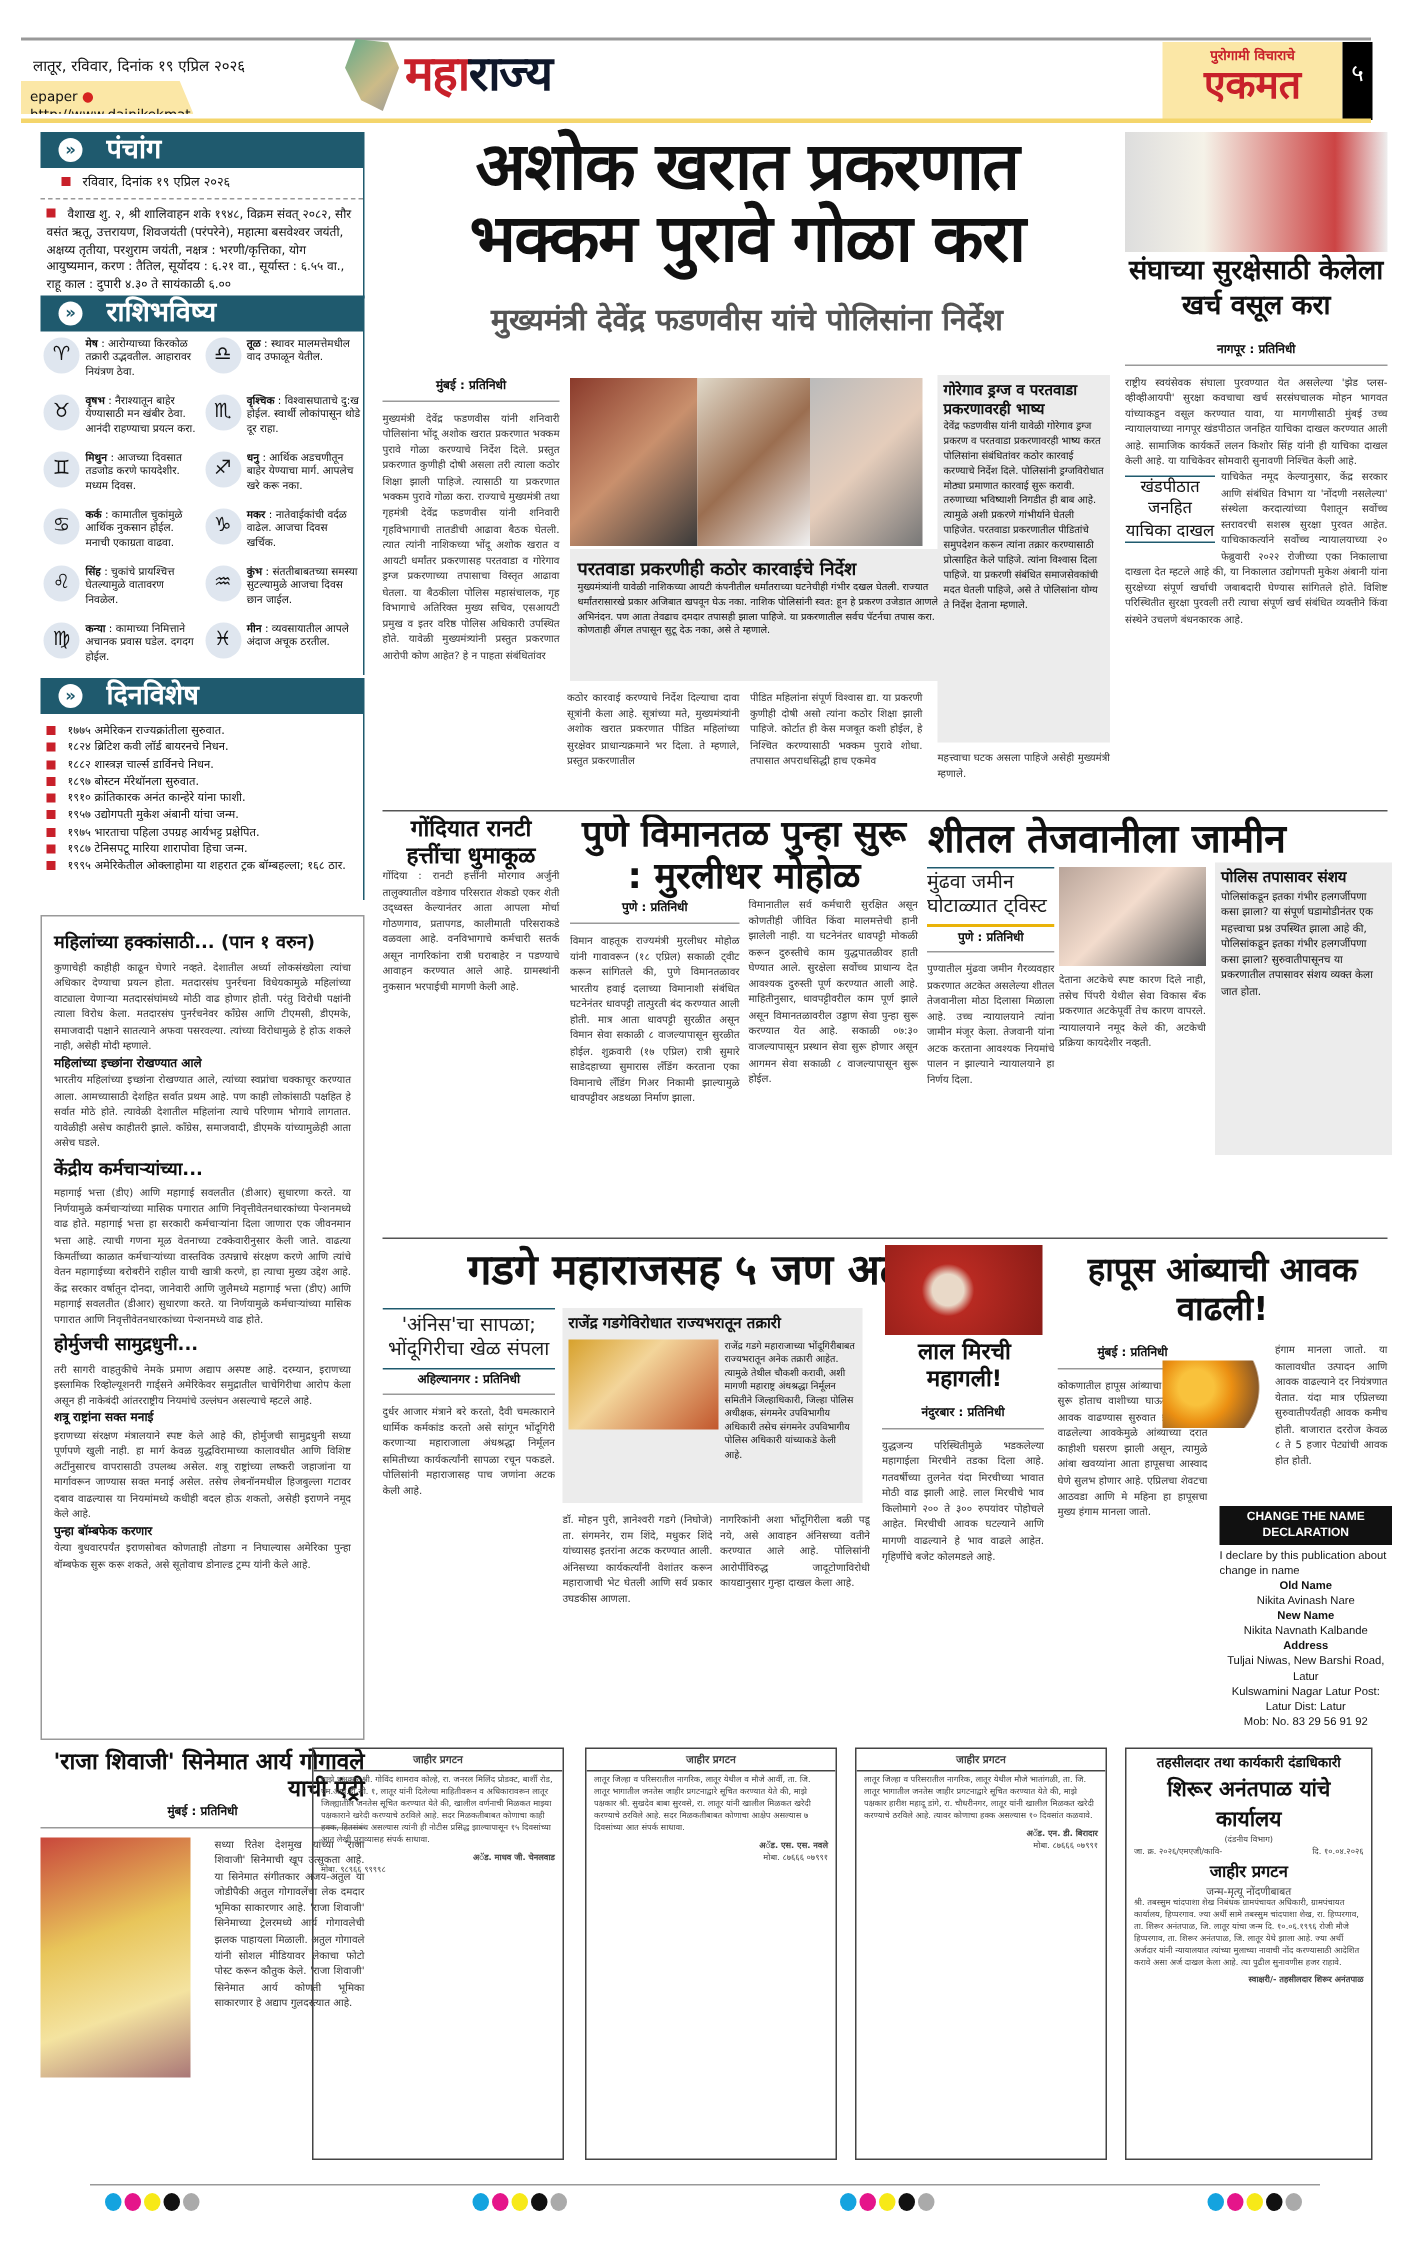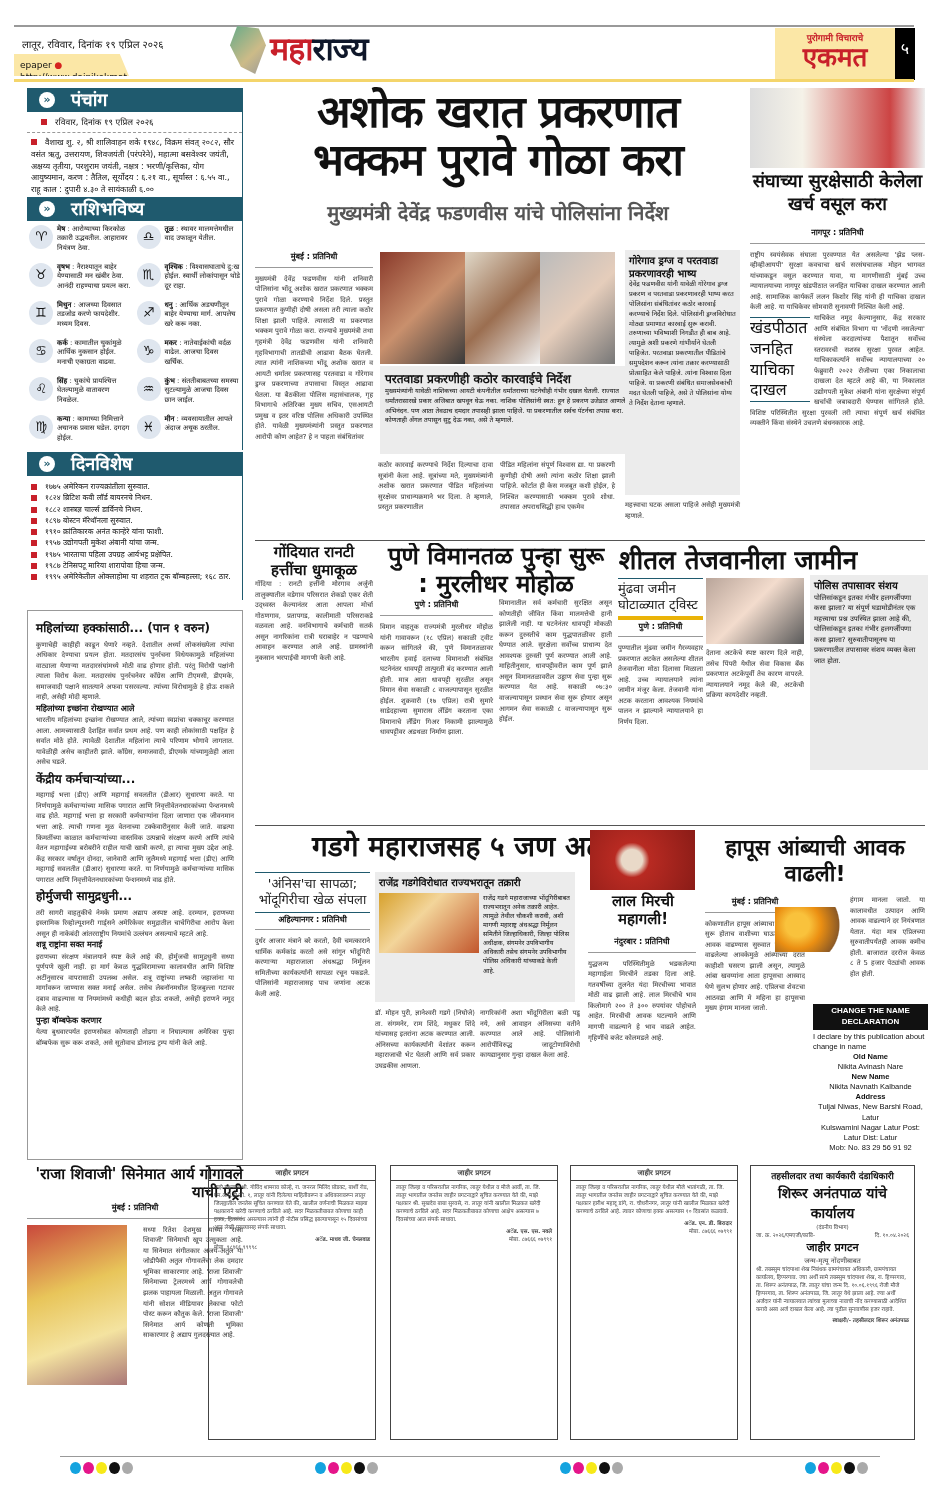--- a/index.html
+++ b/index.html
@@ -236,21 +236,21 @@
 </div>
 <div class="abs" style="left:625px;top:500px;width:115px">
     <p class="col-text">महत्त्वाचा घटक असला पाहिजे असेही मुख्यमंत्री म्हणाले.</p>
   </div>
 
 <div class="abs" style="left:750px;top:88px;width:175px;height:80px;background:linear-gradient(90deg,#ddd 0%,#f5f2e8 30%,#c44 80%,#eee)"></div>
 <div class="abs" style="left:750px;top:170px;width:175px;text-align:center;font-size:18px;font-weight:bold;line-height:1.25">संघाच्या सुरक्षेसाठी केलेला खर्च वसूल करा</div>
 <div class="abs" style="left:750px;top:226px;width:175px;height:310px">
   <div class="byline">नागपूर : प्रतिनिधी</div>
   <p class="col-text">राष्ट्रीय स्वयंसेवक संघाला पुरवण्यात येत असलेल्या 'झेड प्लस-व्हीव्हीआयपी' सुरक्षा कवचाचा खर्च सरसंघचालक मोहन भागवत यांच्याकडून वसूल करण्यात यावा, या मागणीसाठी मुंबई उच्च न्यायालयाच्या नागपूर खंडपीठात जनहित याचिका दाखल करण्यात आली आहे. सामाजिक कार्यकर्ते ललन किशोर सिंह यांनी ही याचिका दाखल केली आहे. या याचिकेवर सोमवारी सुनावणी निश्चित केली आहे.</p>
-  <div style="float:left;width:60px;border-top:1px solid #1f5a6e;border-bottom:1px solid #1f5a6e;font-size:16px;line-height:1.3;margin:4px 4px 4px 0;color:#111">खंडपीठात जनहित याचिका दाखल</div>
+  <div style="float:left;width:60px;border-top:1px solid #1f5a6e;border-bottom:1px solid #1f5a6e;text-align:center;font-size:11px;line-height:1.3;margin:4px 4px 4px 0;color:#111">खंडपीठात जनहित याचिका दाखल</div>
   <p class="col-text">याचिकेत नमूद केल्यानुसार, केंद्र सरकार आणि संबंधित विभाग या 'नोंदणी नसलेल्या' संस्थेला करदात्यांच्या पैशातून सर्वोच्च स्तरावरची सशस्त्र सुरक्षा पुरवत आहेत. याचिकाकर्त्याने सर्वोच्च न्यायालयाच्या २० फेब्रुवारी २०२२ रोजीच्या एका निकालाचा दाखला देत म्हटले आहे की, या निकालात उद्योगपती मुकेश अंबानी यांना सुरक्षेच्या संपूर्ण खर्चाची जबाबदारी घेण्यास सांगितले होते. विशिष्ट परिस्थितीत सुरक्षा पुरवली तरी त्याचा संपूर्ण खर्च संबंधित व्यक्तीने किंवा संस्थेने उचलणे बंधनकारक आहे.</p>
 </div>
 
 <div class="abs divider" style="left:255px;top:540px;width:670px"></div>
 
 <div class="abs" style="left:255px;top:543px;width:118px;height:270px;overflow:hidden">
   <div style="font-size:15px;font-weight:bold;text-align:center;line-height:1.2">गोंदियात रानटी हत्तींचा धुमाकूळ</div>
   <p class="col-text">गोंदिया : रानटी हत्तींनी मोरगाव अर्जुनी तालुक्यातील वडेगाव परिसरात शेकडो एकर शेती उद्ध्वस्त केल्यानंतर आता आपला मोर्चा गोठणगाव, प्रतापगड, कालीमाती परिसराकडे वळवला आहे. वनविभागाचे कर्मचारी सतर्क असून नागरिकांना रात्री घराबाहेर न पडण्याचे आवाहन करण्यात आले आहे. ग्रामस्थांनी नुकसान भरपाईची मागणी केली आहे.</p>
 </div>
 
@@ -262,21 +262,21 @@
         <p class="col-text">विमान वाहतूक राज्यमंत्री मुरलीधर मोहोळ यांनी गावावरून (१८ एप्रिल) सकाळी ट्वीट करून सांगितले की, पुणे विमानतळावर भारतीय हवाई दलाच्या विमानाशी संबंधित घटनेनंतर धावपट्टी तात्पुरती बंद करण्यात आली होती. मात्र आता धावपट्टी सुरळीत असून विमान सेवा सकाळी ८ वाजल्यापासून सुरळीत होईल. शुक्रवारी (१७ एप्रिल) रात्री सुमारे साडेदहाच्या सुमारास लँडिंग करताना एका विमानाचे लँडिंग गिअर निकामी झाल्यामुळे धावपट्टीवर अडथळा निर्माण झाला.</p>
       </div>
     <div style="flex:1">
         <p class="col-text">विमानातील सर्व कर्मचारी सुरक्षित असून कोणतीही जीवित किंवा मालमत्तेची हानी झालेली नाही. या घटनेनंतर धावपट्टी मोकळी करून दुरुस्तीचे काम युद्धपातळीवर हाती घेण्यात आले. सुरक्षेला सर्वोच्च प्राधान्य देत आवश्यक दुरुस्ती पूर्ण करण्यात आली आहे. माहितीनुसार, धावपट्टीवरील काम पूर्ण झाले असून विमानतळावरील उड्डाण सेवा पुन्हा सुरू करण्यात येत आहे. सकाळी ०७:३० वाजल्यापासून प्रस्थान सेवा सुरू होणार असून आगमन सेवा सकाळी ८ वाजल्यापासून सुरू होईल.</p>
       </div>
   </div>
 </div>
 
 <div class="abs" style="left:618px;top:543px;width:240px;font-size:26px;font-weight:bold;text-align:center">शीतल तेजवानीला जामीन</div>
 <div class="abs" style="left:618px;top:578px;width:85px;height:240px;overflow:hidden">
-  <div style="font-size:13px;line-height:1.25;border-top:1px solid #1f5a6e;border-bottom:4px solid #eab308;padding:2px 0;color:#222">मुंढवा जमीन घोटाळ्यात ट्विस्ट</div>
+  <div style="font-size:13px;line-height:1.25;border-top:1px solid #1f5a6e;border-bottom:2px solid #eab308;padding:2px 0;color:#222">मुंढवा जमीन घोटाळ्यात ट्विस्ट</div>
   <div class="byline">पुणे : प्रतिनिधी</div>
   <p class="col-text">पुण्यातील मुंढवा जमीन गैरव्यवहार प्रकरणात अटकेत असलेल्या शीतल तेजवानीला मोठा दिलासा मिळाला आहे. उच्च न्यायालयाने त्यांना जामीन मंजूर केला. तेजवानी यांना अटक करताना आवश्यक नियमांचे पालन न झाल्याने न्यायालयाने हा निर्णय दिला.</p>
 </div>
 <div class="abs" style="left:706px;top:578px;width:98px;height:66px;background:linear-gradient(135deg,#b9a59a,#f3dccd 45%,#5a5a5a)"></div>
 <div class="abs" style="left:706px;top:648px;width:98px;height:170px;overflow:hidden">
     <p class="col-text">देताना अटकेचे स्पष्ट कारण दिले नाही, तसेच पिंपरी येथील सेवा विकास बँक प्रकरणात अटकेपूर्वी तेच कारण वापरले. न्यायालयाने नमूद केले की, अटकेची प्रक्रिया कायदेशीर नव्हती.</p>
   </div>
 <div class="abs greybox" style="left:810px;top:575px;width:118px;height:195px;padding:4px;overflow:hidden">
   <div style="font-size:10px;font-weight:bold">पोलिस तपासावर संशय</div>
   <p style="font-size:7px;line-height:1.5">पोलिसांकडून इतका गंभीर हलगर्जीपणा कसा झाला? या संपूर्ण घडामोडीनंतर एक महत्त्वाचा प्रश्न उपस्थित झाला आहे की, पोलिसांकडून इतका गंभीर हलगर्जीपणा कसा झाला? सुरुवातीपासूनच या प्रकरणातील तपासावर संशय व्यक्त केला जात होता.</p>

